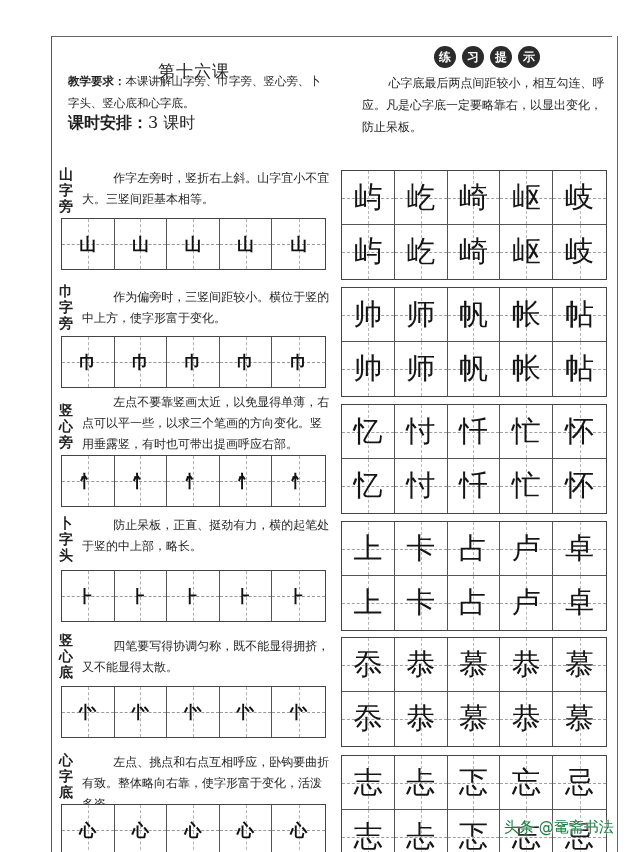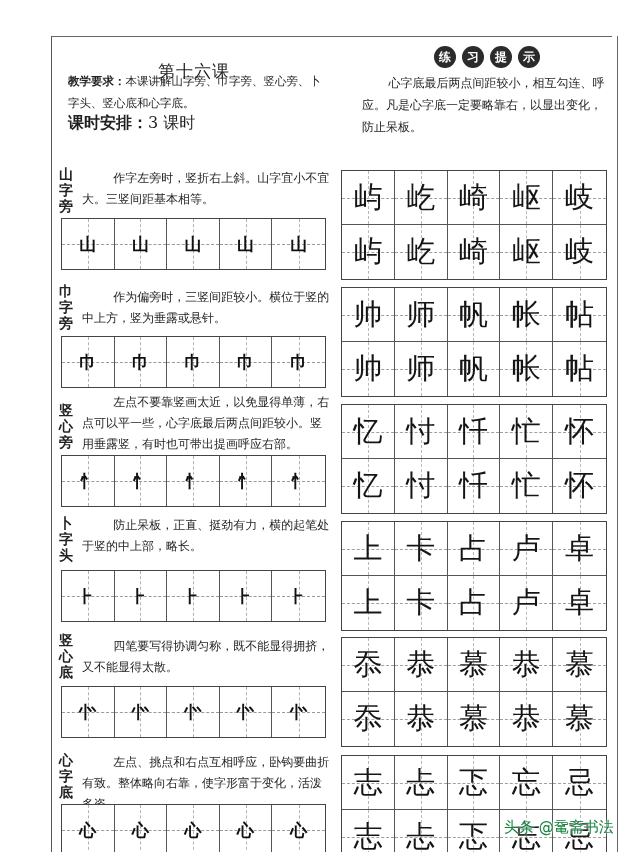--- a/index.html
+++ b/index.html
@@ -176,21 +176,21 @@
     </div>
   <div class="grid-cell">
       <span>岖</span>
     </div>
   <div class="grid-cell">
       <span>岐</span>
     </div>
 </div>
 
 <div class="section-label" style="top:283px">巾字旁</div>
-<div class="section-desc" style="top:287px">作为偏旁时，三竖间距较小。横位于竖的中上方，竖为垂露或悬针。</div>
+<div class="section-desc" style="top:287px">作为偏旁时，三竖间距较小。横位于竖的中上方，使字形富于变化。</div>
 <div class="practice-row" style="top:336px">
   <div class="practice-cell">
       <span>巾</span>
     </div>
   <div class="practice-cell">
       <span>巾</span>
     </div>
   <div class="practice-cell">
       <span>巾</span>
     </div>
@@ -228,21 +228,21 @@
     </div>
   <div class="grid-cell">
       <span>帐</span>
     </div>
   <div class="grid-cell">
       <span>帖</span>
     </div>
 </div>
 
 <div class="section-label" style="top:402px">竖心旁</div>
-<div class="section-desc" style="top:392px">左点不要靠竖画太近，以免显得单薄，右点可以平一些，心字底最后两点间距较小。竖用垂露竖，有时也可带出提画呼应右部。</div>
+<div class="section-desc" style="top:392px">左点不要靠竖画太近，以免显得单薄，右点可以平一些，以求三个笔画的方向变化。竖用垂露竖，有时也可带出提画呼应右部。</div>
 <div class="practice-row" style="top:455px">
   <div class="practice-cell">
       <span>忄</span>
     </div>
   <div class="practice-cell">
       <span>忄</span>
     </div>
   <div class="practice-cell">
       <span>忄</span>
     </div>

